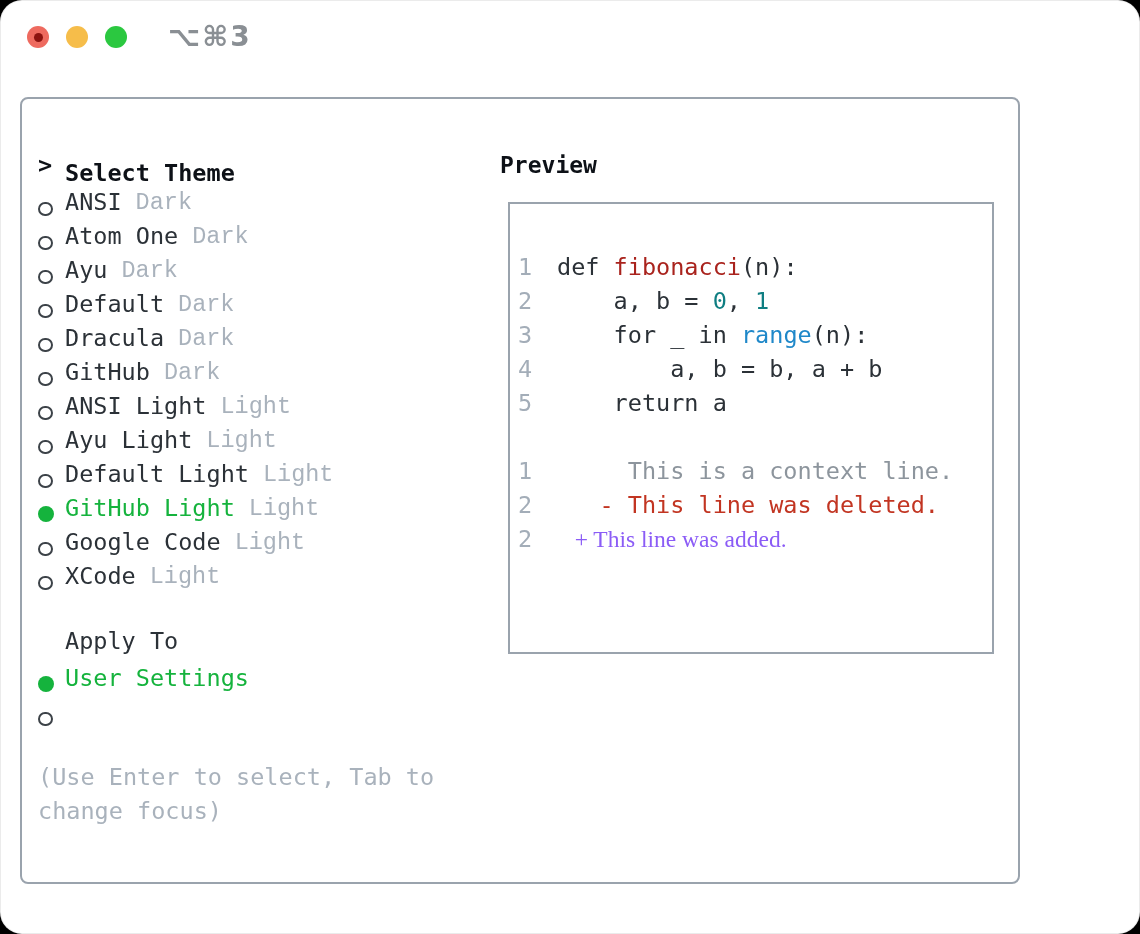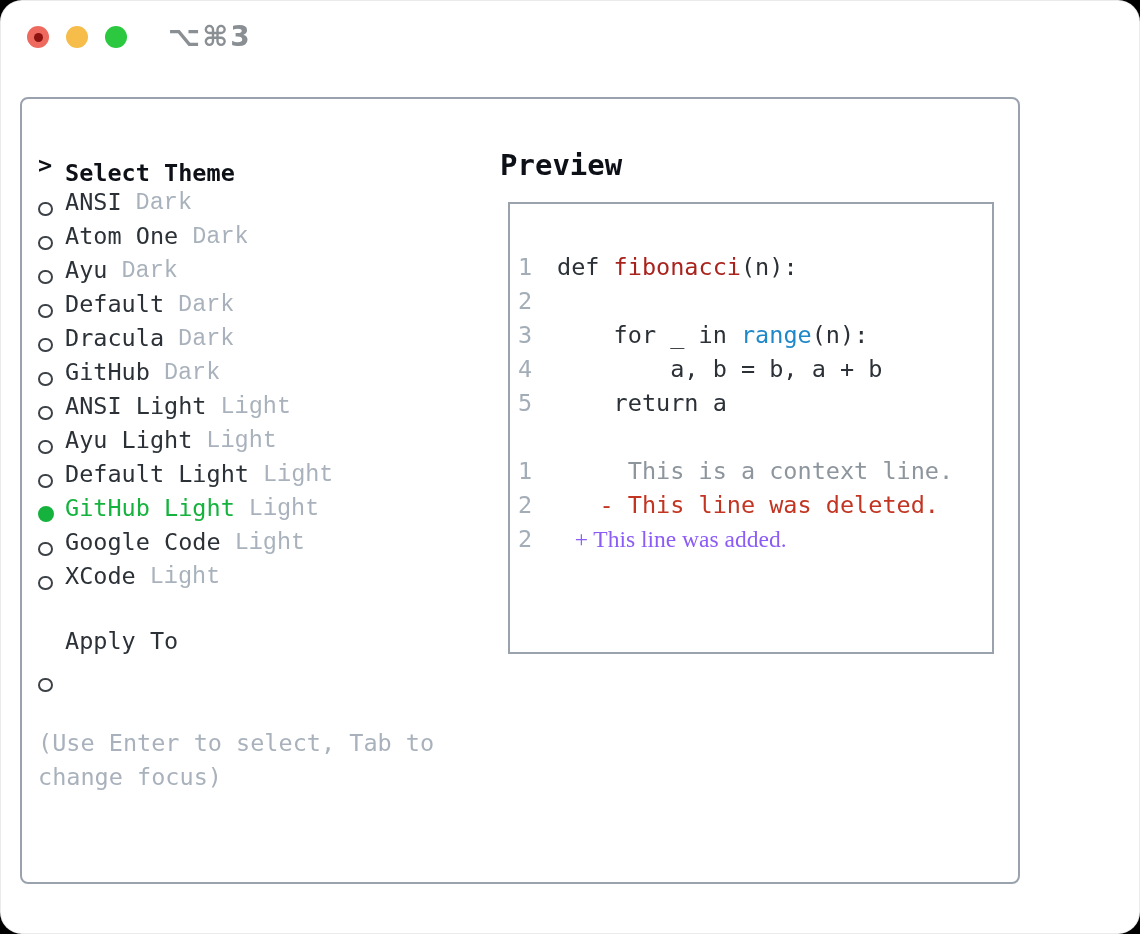--- a/index.html
+++ b/index.html
@@ -27,21 +27,21 @@
   .ring{width:10.5px;height:10.5px;border:2.5px solid #3c4248;border-radius:50%;display:inline-block;}
   .dot{width:16px;height:16px;border-radius:50%;background:#15b33d;display:inline-block;}
   .prompt{font-weight:bold;color:#0d1117;}
   .hdr{font-weight:bold;color:#0d1117;margin-top:16px;}
   .label{color:#2b3137;}
   .label.selected{color:#15b33d;}
   .suffix{color:#a9b2bc;margin-left:14px;font-family:Liberation Mono, monospace;}
   .help{color:#a9b2bc;}
   
   .preview-title{position:absolute;left:478px;top:49px;height:34px;line-height:34px;
-                 font-size:29px;font-weight:bold;color:#0d1117;}
+                 font-size:23px;font-weight:bold;color:#0d1117;}
   .preview-box{position:absolute;left:486px;top:103px;width:474px;height:402px;
                border:2px solid #9aa3ad;background:#fff;padding:46px 0 0 8px;box-sizing:content-box;}
   .cl{height:34px;line-height:34px;font-size:23.5px;white-space:pre;display:flex;}
   .ln{display:inline-block;width:39px;color:#a3adb8;flex:none;}
   .tk-plain{color:#2b3137;}
   .tk-func{color:#a9231d;}
   .tk-number{color:#0f7e82;}
   .tk-builtin{color:#1f88c9;}
   .df-context{color:#8d959d;}
   .df-deleted{color:#c23522;}
@@ -84,37 +84,38 @@
           <div class="row clickable"><span class="marker"><i class="ring"></i></span><span class="label">XCode</span><span class="suffix">Light</span></div>
         </div>
 
       <div class="spacer"></div>
 
       <div class="row">
         <span class="marker"></span><span>Apply To</span>
       </div>
 
       <div id="apply-list">
+          <div class="row clickable"><span class="marker"><i class="dot"></i></span><span class="label selected">User Settings</span></div>
           <div class="row clickable"><span class="marker"><i class="ring"></i></span></div>
         </div>
 
       <div class="spacer"></div>
 
       <div id="help-text">
           <div class="row help">(Use Enter to select, Tab to</div>
           <div class="row help">change focus)</div>
         </div>
     </div>
 
     <div class="preview-title">Preview</div>
 
     <div class="preview-box">
       <div id="code-lines">
           <div class="cl"><span class="ln">1</span><span><span class="tk-plain">def </span><span class="tk-func">fibonacci</span><span class="tk-plain">(n):</span></span></div>
-          <div class="cl"><span class="ln">2</span></div>
+          <div class="cl"><span class="ln">2</span><span><span class="tk-plain">    a, b = </span><span class="tk-number">0</span><span class="tk-plain">, </span><span class="tk-number">1</span></span></div>
           <div class="cl"><span class="ln">3</span><span><span class="tk-plain">    for _ in </span><span class="tk-builtin">range</span><span class="tk-plain">(n):</span></span></div>
           <div class="cl"><span class="ln">4</span><span><span class="tk-plain">        a, b = b, a + b</span></span></div>
           <div class="cl"><span class="ln">5</span><span><span class="tk-plain">    return a</span></span></div>
         </div>
       <div class="spacer"></div>
       <div id="diff-lines">
           <div class="cl"><span class="ln">1</span><span class="df-context">     This is a context line.</span></div>
           <div class="cl"><span class="ln">2</span><span class="df-deleted">   - This line was deleted.</span></div>
           <div class="cl"><span class="ln">2</span><span class="df-added">   + This line was added.</span></div>
         </div>

